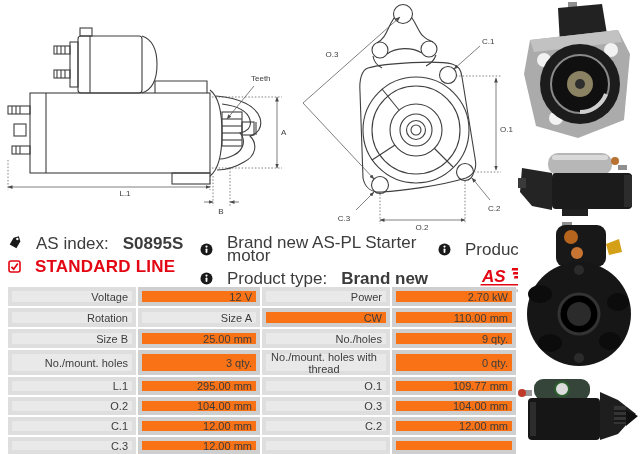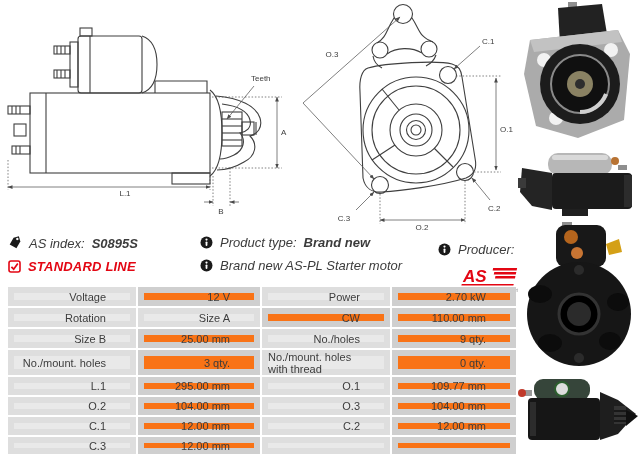--- a/index.html
+++ b/index.html
@@ -8,31 +8,31 @@
   svg text{font-family:"Liberation Sans",sans-serif;}
   
   .drawing{position:absolute;top:0;}
   .drawing.side{left:0;}
   .drawing.front{left:288px;}
   
   .info{position:absolute;left:8px;top:236px;width:510px;display:grid;
         grid-template-columns:192px 238px 1fr;}
   .info-col{display:flex;flex-direction:column;gap:10px;}
   .info-col.right{align-items:center;gap:2px;}
-  .info-line{display:flex;align-items:center;gap:7px;font-size:13px;line-height:13px;font-style:italic;}
+  .info-line{display:flex;align-items:center;gap:14px;font-size:17px;line-height:13px;}
   .ic{flex:0 0 auto;display:inline-flex;}
   .b{font-weight:bold;}
   .red{color:#e30613;font-weight:bold;letter-spacing:.2px;}
   
   .spec-table{position:absolute;left:8px;top:287px;width:510px;display:grid;
       grid-template-columns:128px 122px 128px 124px;
       grid-template-rows:19px 19px 19px 25px 18px 18px 18px 17px;
       gap:2px;font-size:11px;}
-  .cell{display:flex;align-items:center;justify-content:flex-end;text-align:left;
-        padding-right:24px;line-height:12px;border:6px solid #737373;}
+  .cell{display:flex;align-items:center;justify-content:flex-end;text-align:center;
+        padding-right:4px;line-height:12px;border:4px solid #737373;}
   .lab{background:#e9e9e9;border-color:#dedede;}
   .val{background:#f97316;border-color:#cfcfcf;}
   
   .photos{position:absolute;left:518px;top:0;width:122px;height:454px;background:#fff;}
   .photo{position:absolute;left:0;width:122px;}
 </style>
 </head>
 <body>
 
 <div class="page">
@@ -174,32 +174,32 @@
     </div>
     <div class="info-col">
       <div class="info-line">
         <span class="ic">
           <svg width="13" height="13" viewBox="0 0 13 13">
               <circle cx="6.5" cy="6.5" r="6" fill="#1a1a1a"></circle>
               <circle cx="6.5" cy="3.6" r="1.1" fill="#fff"></circle>
               <rect x="5.6" y="5.4" width="1.8" height="4.6" rx="0.9" fill="#fff"></rect>
             </svg>
         </span>
-        <span>Product type:</span>
-        <span class="b">Brand new</span>
+        <span>Brand new AS-PL Starter motor</span>
       </div>
       <div class="info-line">
         <span class="ic">
           <svg width="13" height="13" viewBox="0 0 13 13">
               <circle cx="6.5" cy="6.5" r="6" fill="#1a1a1a"></circle>
               <circle cx="6.5" cy="3.6" r="1.1" fill="#fff"></circle>
               <rect x="5.6" y="5.4" width="1.8" height="4.6" rx="0.9" fill="#fff"></rect>
             </svg>
         </span>
-        <span>Brand new AS-PL Starter motor</span>
+        <span>Product type:</span>
+        <span class="b">Brand new</span>
       </div>
     </div>
     <div class="info-col right">
       <div class="info-line">
         <span class="ic">
           <svg width="13" height="13" viewBox="0 0 13 13">
               <circle cx="6.5" cy="6.5" r="6" fill="#1a1a1a"></circle>
               <circle cx="6.5" cy="3.6" r="1.1" fill="#fff"></circle>
               <rect x="5.6" y="5.4" width="1.8" height="4.6" rx="0.9" fill="#fff"></rect>
             </svg>

